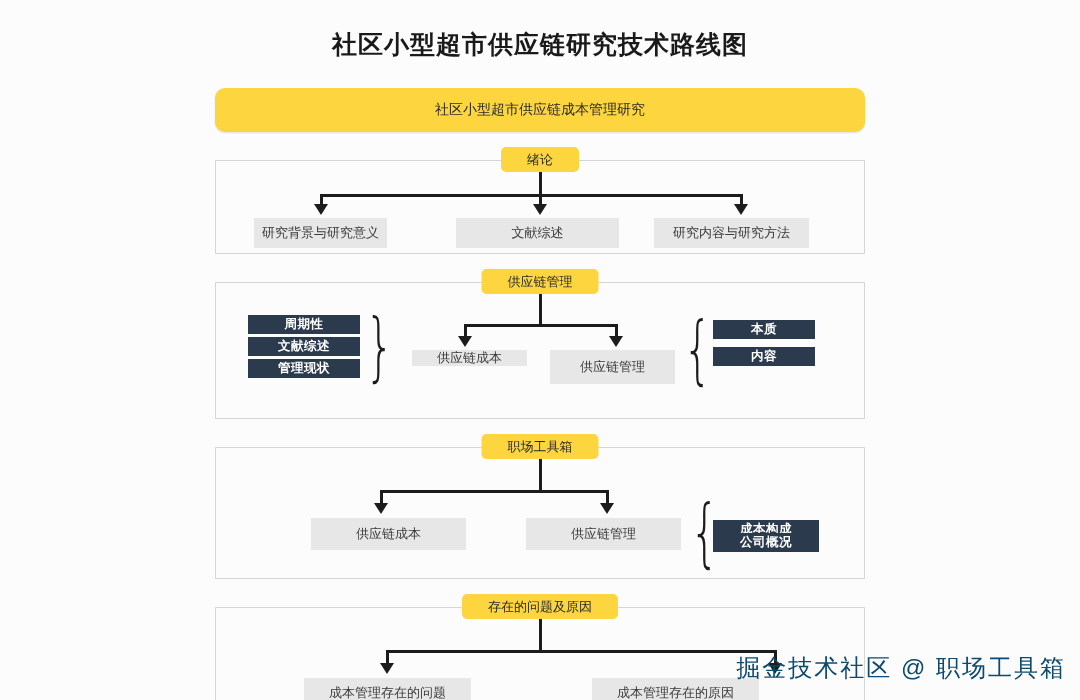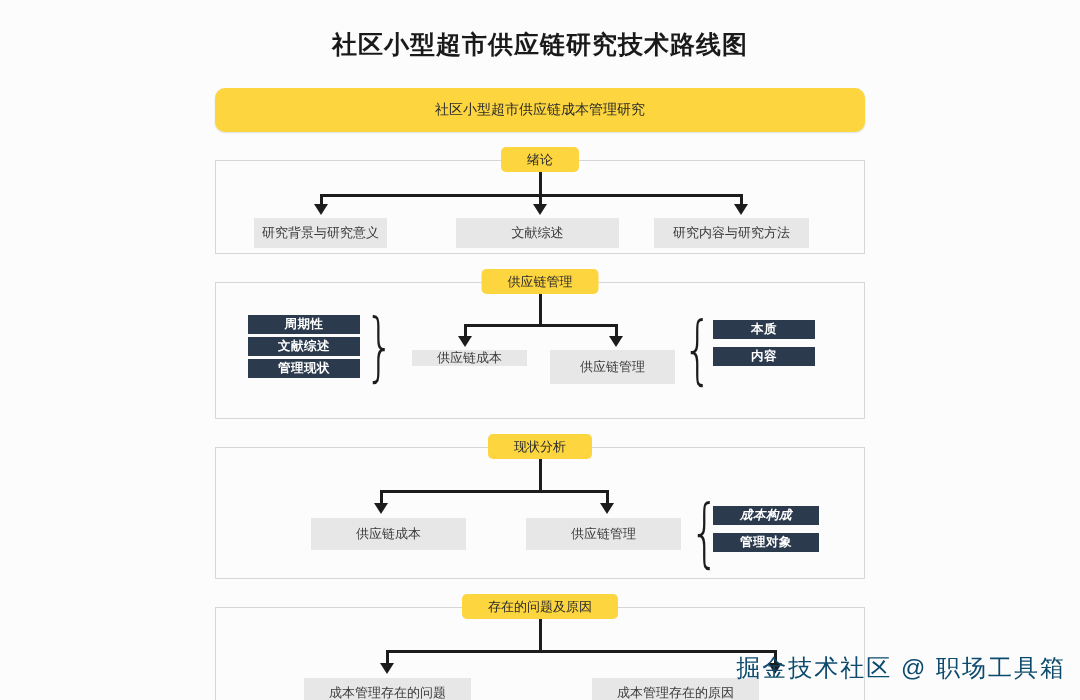--- a/index.html
+++ b/index.html
@@ -214,43 +214,43 @@
       <div class="chip" style="left:497px; top:37px; width:102px;">
         <span>本质</span>
       </div>
       <div class="chip" style="left:497px; top:64px; width:102px;">
         <span>内容</span>
       </div>
     </div>
   </div>
 
   <div class="section" style="height:130px;">
-    <div class="section-head">现状分析</div>
+    <div class="section-head">职场工具箱</div>
     <div class="section-body">
 
       <div class="conn v" style="left:323px; top:11px; height:33px;"></div>
       <div class="conn h" style="left:164px; top:42px; width:228px;"></div>
       <div class="conn v" style="left:164px; top:42px; height:15px;"></div>
       <div class="conn v" style="left:390px; top:42px; height:15px;"></div>
       <div class="arrow" style="left:158px; top:55px;"></div>
       <div class="arrow" style="left:384px; top:55px;"></div>
 
       <div class="node" style="left:95px; top:70px; width:155px; height:32px;">
         <span>供应链成本</span>
       </div>
       <div class="node" style="left:310px; top:70px; width:155px; height:32px;">
         <span>供应链管理</span>
       </div>
 
       <div class="brace" style="left:465px; top:47px;">{</div>
-      <div class="chip" style="left:497px; top:58px; width:106px;font-style:italic;">
+      <div class="chip" style="left:497px; top:72px; width:106px;">
         <span>成本构成</span>
       </div>
       <div class="chip" style="left:497px; top:85px; width:106px;">
-        <span>管理对象</span>
+        <span>公司概况</span>
       </div>
     </div>
   </div>
 
   <div class="section" style="height:108px;">
     <div class="section-head">存在的问题及原因</div>
     <div class="section-body">
 
       <div class="conn v" style="left:323px; top:11px; height:33px;"></div>
       <div class="conn h" style="left:170px; top:42px; width:390px;"></div>

